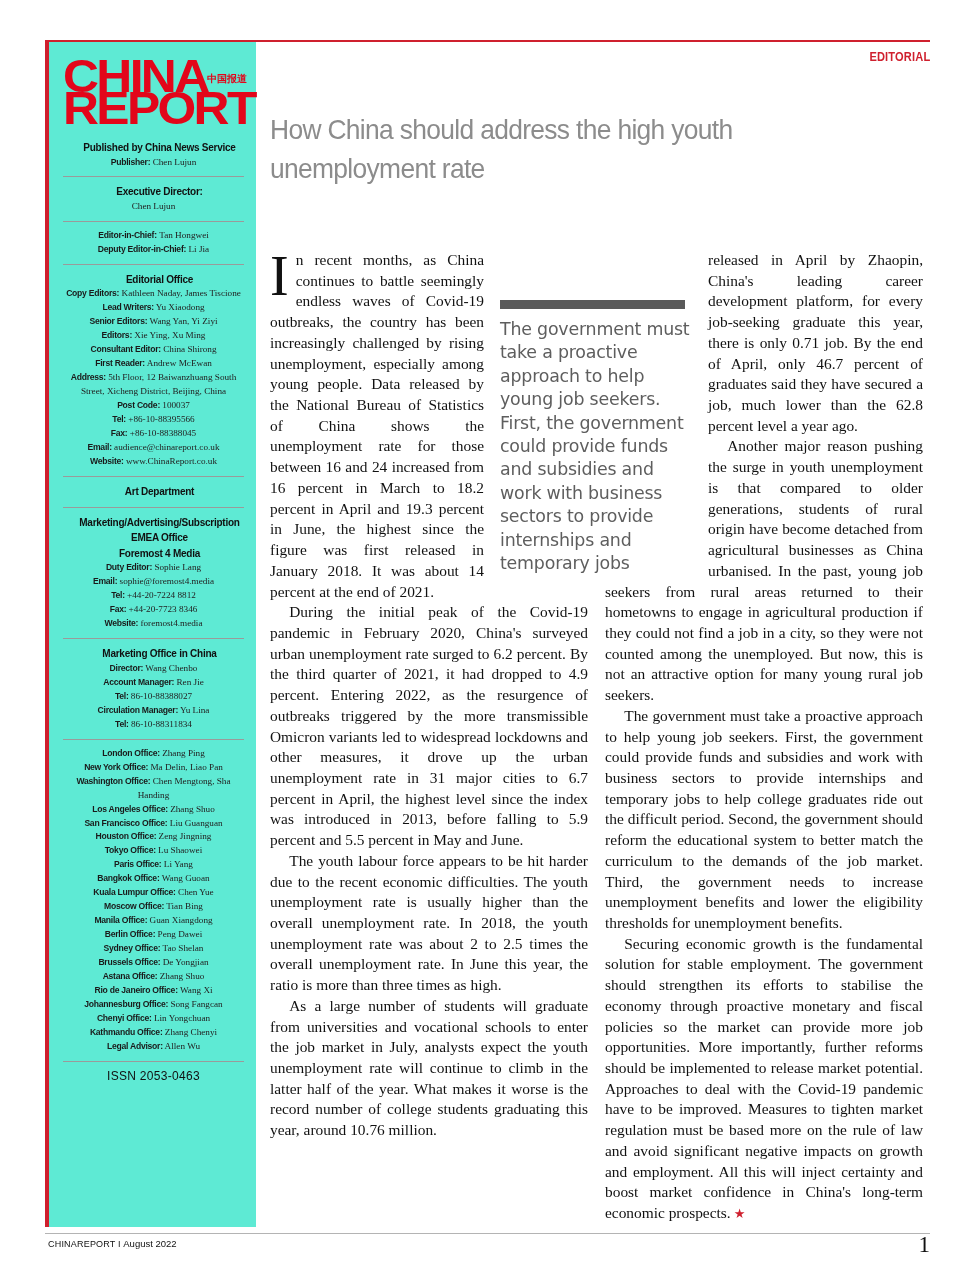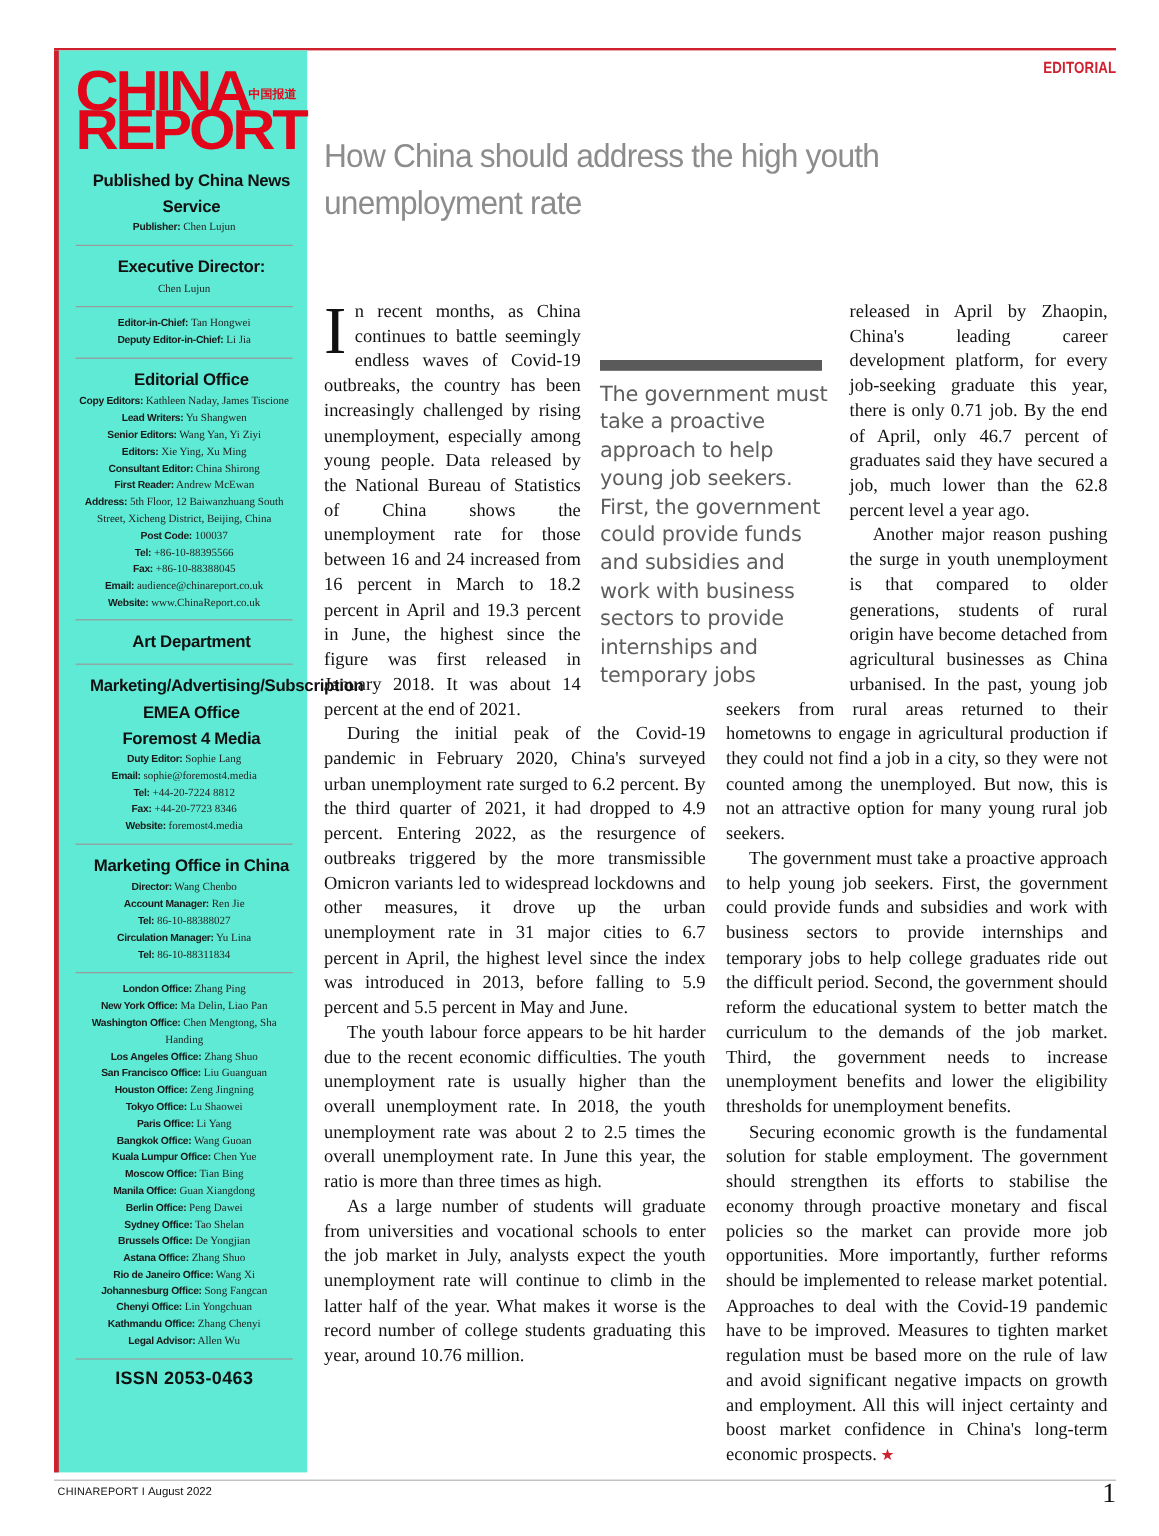--- a/index.html
+++ b/index.html
@@ -87,33 +87,33 @@
     font-weight: bold;
     font-family: "Liberation Sans", sans-serif;
     letter-spacing: -0.25px;
   }
   .sb-val {
     font-family: "Liberation Serif", serif;
     font-size: 9.2px;
     color: #222;
   }
   .sb-head {
-    font-size: 14px;
+    font-size: 10px;
     line-height: 1.55;
     color: #111;
     padding-left: 12px;
   }
   .sb-sep {
     border: 0;
     border-top: 1px solid #9a9a9a;
     margin: 7px 0 7px 0;
   }
   .sb-issn {
-    font-weight: bold;
-    font-size: 15px;
+    font-weight: normal;
+    font-size: 12px;
     letter-spacing: 0.3px;
     color: #111;
   }
 
   
   .editorial-tag {
     position: absolute;
     right: 36px;
     top: 49px;
     font-size: 13.5px;
@@ -285,21 +285,21 @@
     <div class="sb-line">
       <b>Deputy Editor-in-Chief:</b>
       <span class="sb-val">Li Jia</span>
     </div>
 
     <hr class="sb-sep">
 
     <div class="sb-line sb-head">Editorial Office</div>
     <div>
         <div class="sb-line"><b>Copy Editors:</b><span class="sb-val"> Kathleen Naday, James Tiscione</span></div>
-        <div class="sb-line"><b>Lead Writers:</b><span class="sb-val"> Yu Shangwen</span></div>
+        <div class="sb-line"><b>Lead Writers:</b><span class="sb-val"> Yu Xiaodong</span></div>
         <div class="sb-line"><b>Senior Editors:</b><span class="sb-val"> Wang Yan, Yi Ziyi</span></div>
         <div class="sb-line"><b>Editors:</b><span class="sb-val"> Xie Ying, Xu Ming</span></div>
         <div class="sb-line"><b>Consultant Editor:</b><span class="sb-val"> China Shirong</span></div>
         <div class="sb-line"><b>First Reader:</b><span class="sb-val"> Andrew McEwan</span></div>
         <div class="sb-line"><b>Address:</b><span class="sb-val"> 5th Floor, 12 Baiwanzhuang South Street, Xicheng District, Beijing, China</span></div>
         <div class="sb-line"><b>Post Code:</b><span class="sb-val"> 100037</span></div>
         <div class="sb-line"><b>Tel:</b><span class="sb-val"> +86-10-88395566</span></div>
         <div class="sb-line"><b>Fax:</b><span class="sb-val"> +86-10-88388045</span></div>
         <div class="sb-line"><b>Email:</b><span class="sb-val"> audience@chinareport.co.uk</span></div>
         <div class="sb-line"><b>Website:</b><span class="sb-val"> www.ChinaReport.co.uk</span></div>

